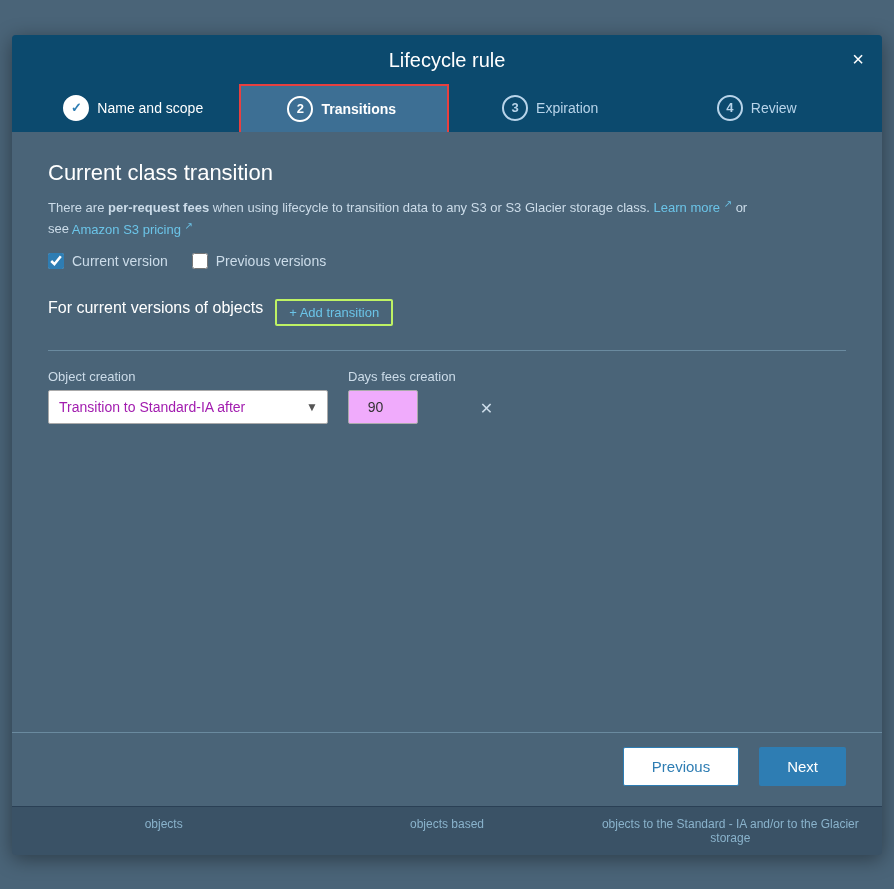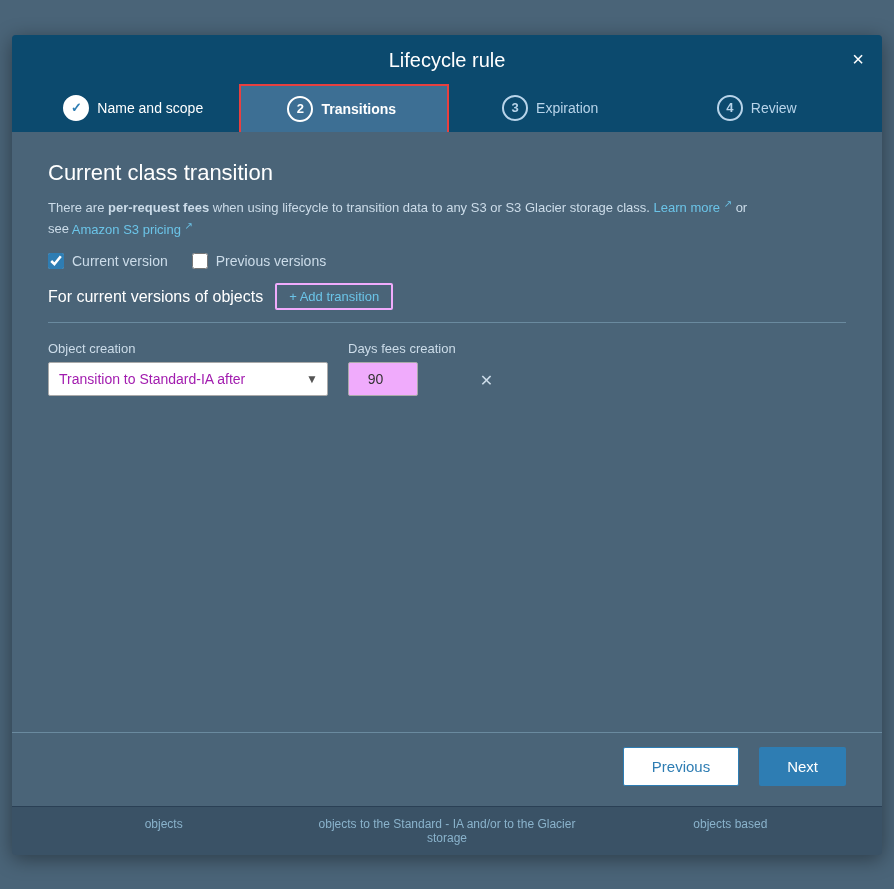--- a/index.html
+++ b/index.html
@@ -131,51 +131,50 @@
       text-decoration: none;
     }
     .external-icon {
       font-size: 10px;
       vertical-align: super;
     }
     .checkboxes-row {
       display: flex;
       align-items: flex-start;
       gap: 24px;
-      margin-bottom: 14px;
+      margin-bottom: 30px;
     }
     .checkbox-label {
       display: flex;
       align-items: center;
       gap: 8px;
       color: #ccdce9;
       cursor: pointer;
       font-size: 14px;
     }
     .checkbox-input {
       width: 16px;
       height: 16px;
       accent-color: #2e7db3;
       cursor: pointer;
     }
     .section-subtitle-row {
       display: flex;
-      align-items: center;
       gap: 12px;
       margin-bottom: 0;
-      padding-bottom: 12px;
+      padding-bottom: 24px;
       border-bottom: 1px solid #6a8a9f;
     }
     .section-subtitle {
       color: #fff;
       font-size: 16px;
       font-weight: 400;
     }
     .add-transition-btn {
-      border: 2px solid #f0abfc;
+      border: 2px solid #bef264;
       background: transparent;
       color: #6bc4e8;
       padding: 4px 12px;
       border-radius: 2px;
       cursor: pointer;
       font-size: 13px;
     }
     .fields-row {
       display: flex;
       align-items: flex-end;
@@ -361,17 +360,17 @@
       </div>
     </div>
 
     <div class="modal-footer">
       <button class="btn-previous">Previous</button>
       <button class="btn-next">Next</button>
     </div>
 
     <div class="bottom-bar">
       <span class="bottom-bar-text">objects</span>
+      <span class="bottom-bar-text">objects based</span>
       <span class="bottom-bar-text">objects to the Standard - IA and/or to the Glacier storage</span>
-      <span class="bottom-bar-text">objects based</span>
     </div>
   </div>
 </div>
 
 </body></html>

